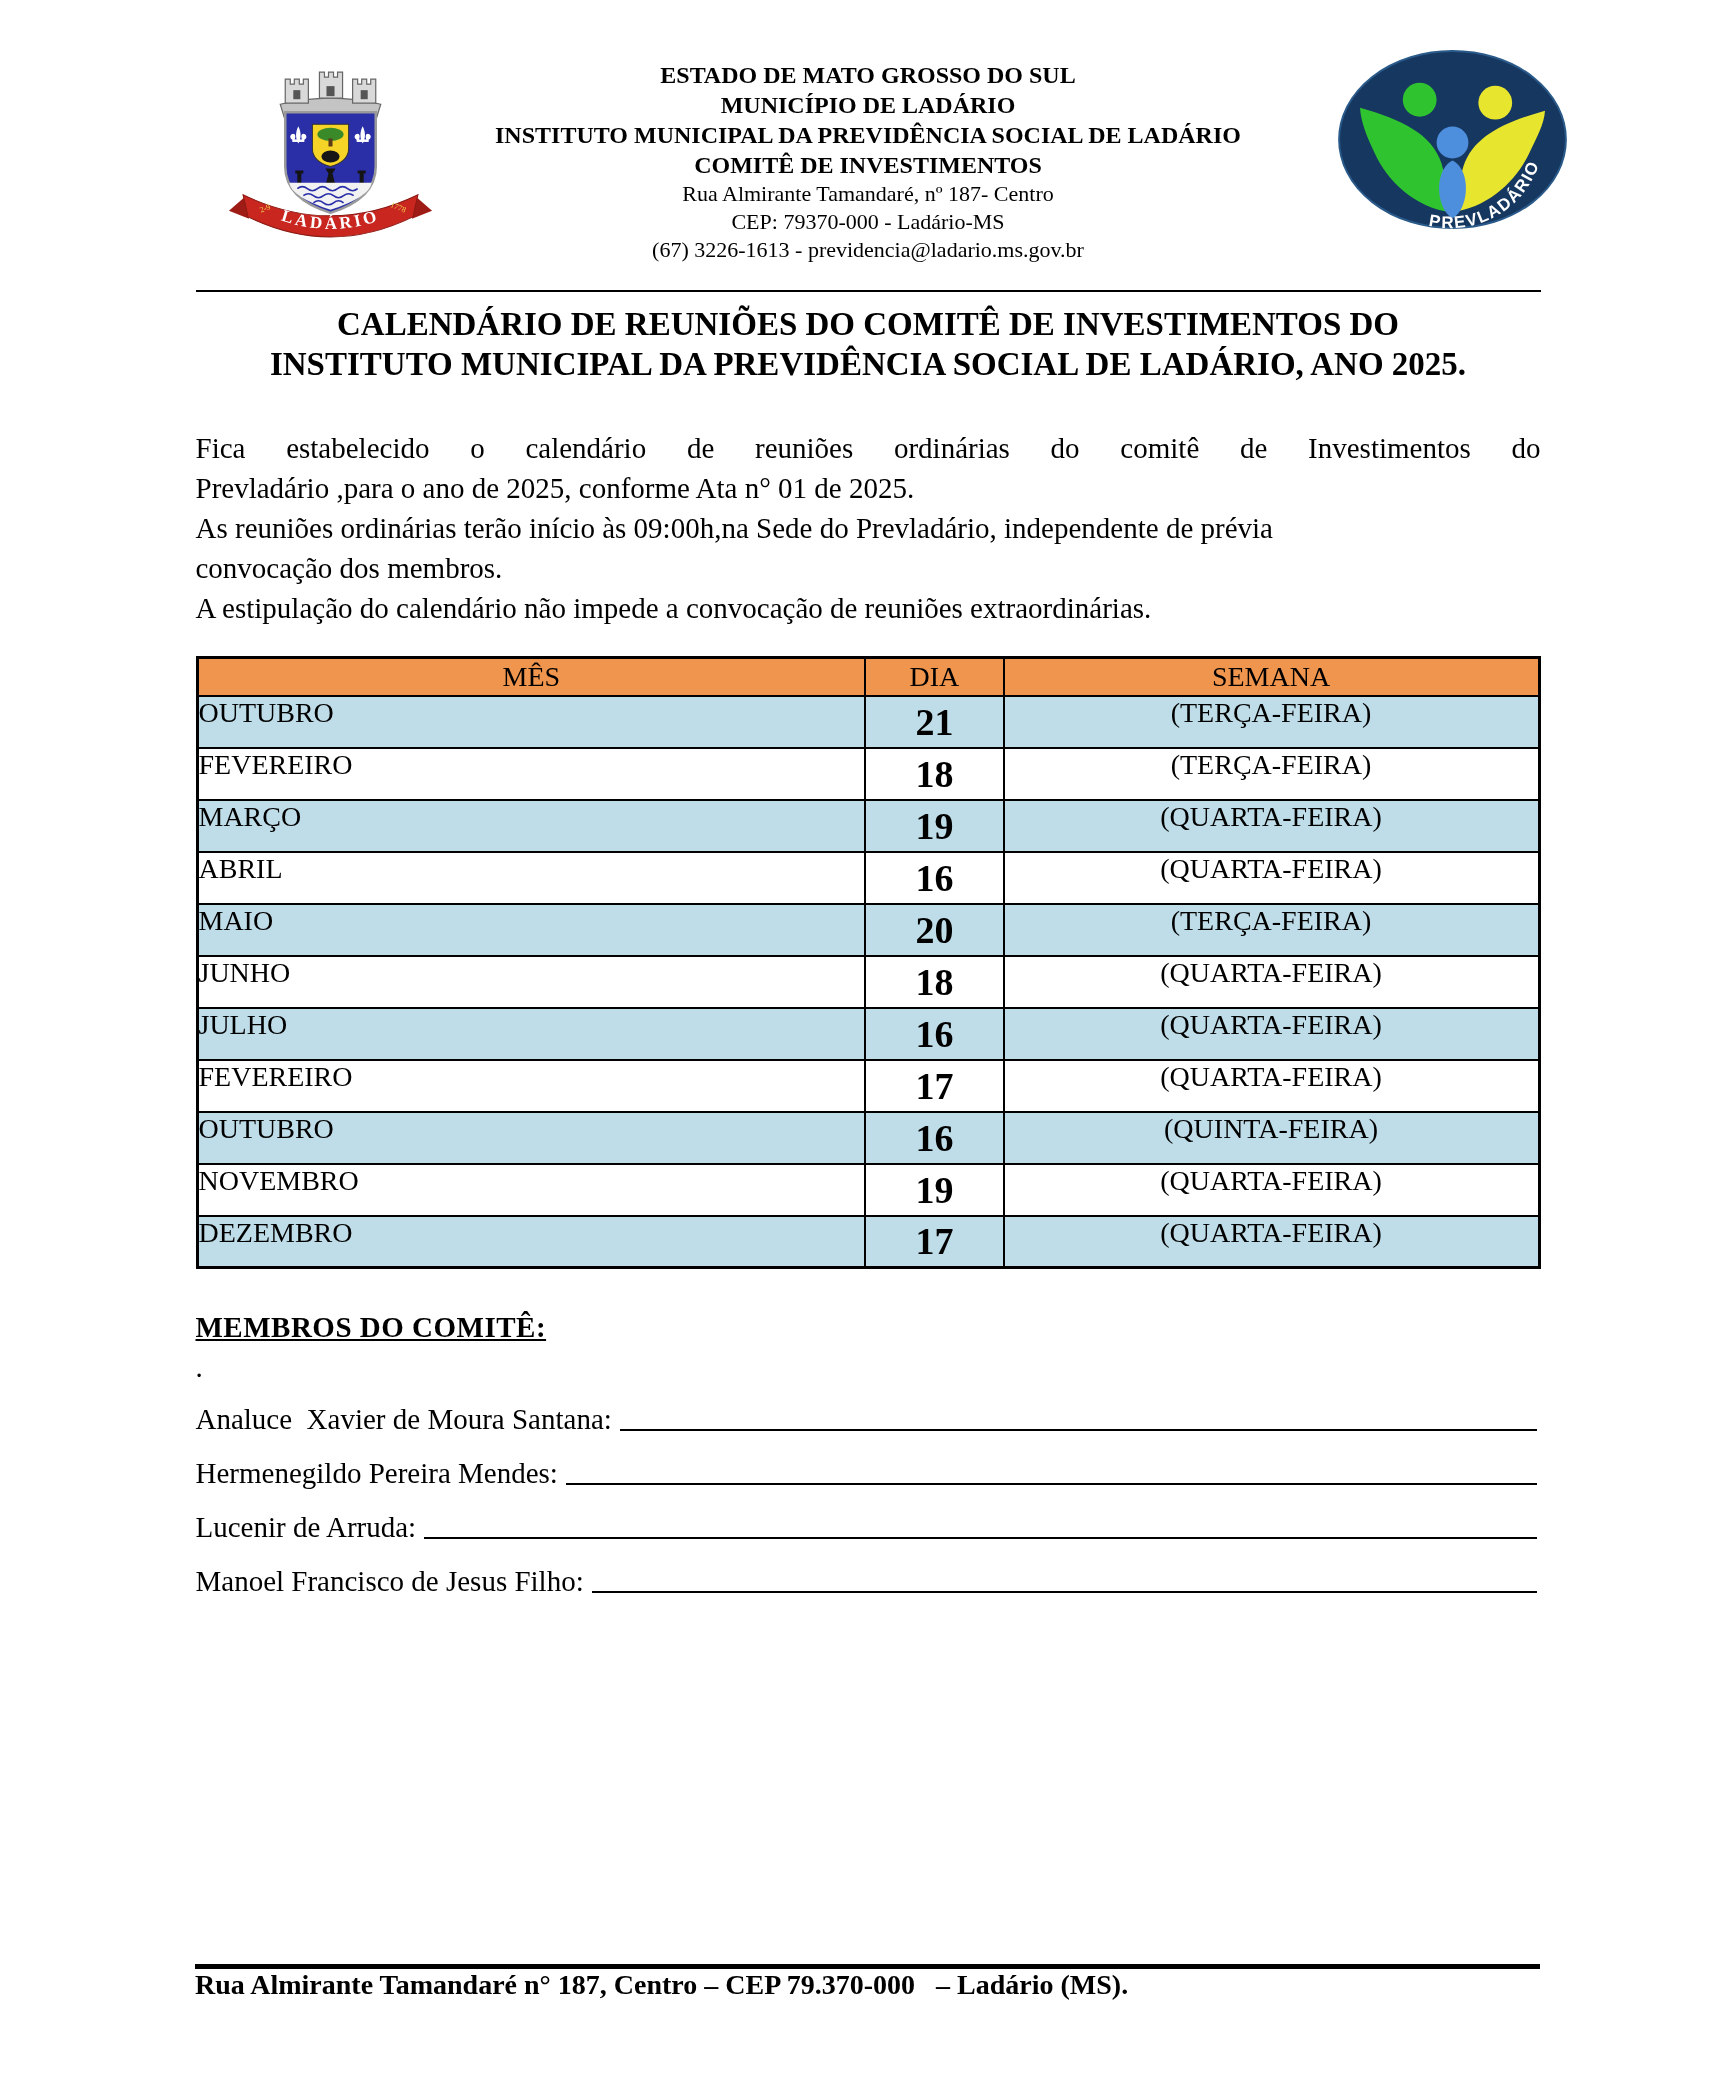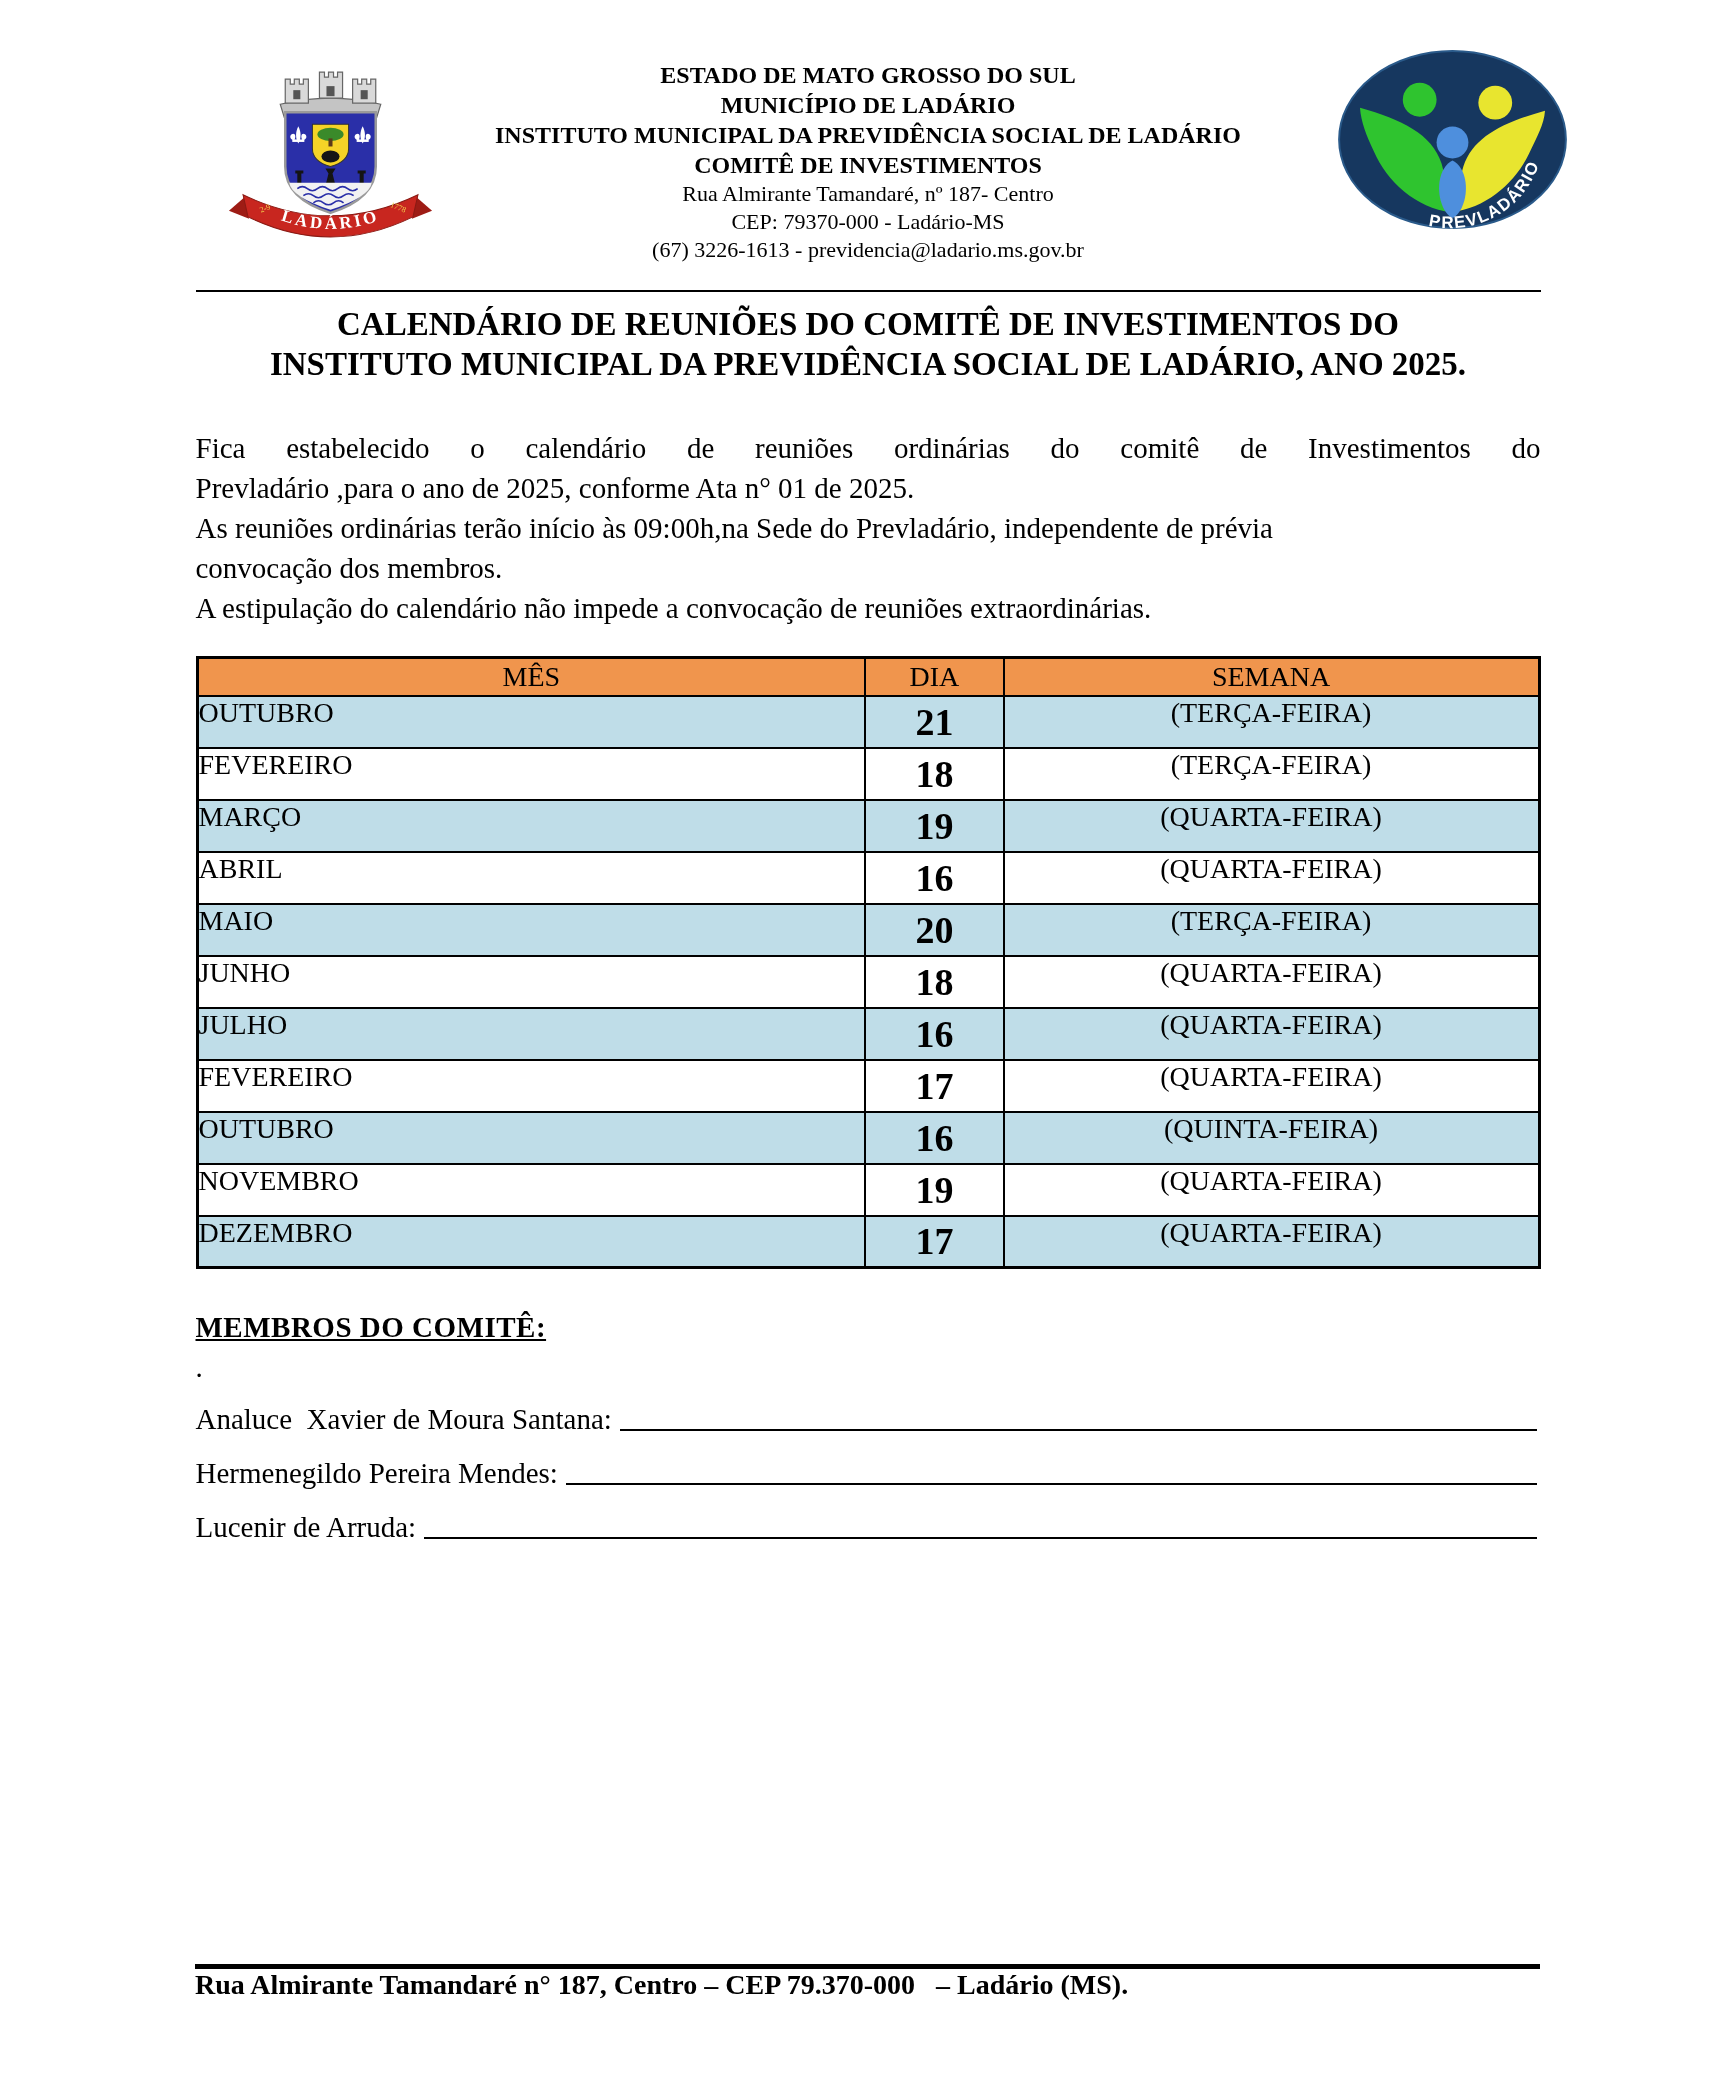--- a/index.html
+++ b/index.html
@@ -257,19 +257,23 @@
           <span class="sig-line"></span>
         </div>
         <div class="member-row">
           <span class="member-label">Hermenegildo Pereira Mendes:</span>
           <span class="sig-line"></span>
         </div>
         <div class="member-row">
           <span class="member-label">Lucenir de Arruda:</span>
           <span class="sig-line"></span>
         </div>
+        <div class="member-row">
+          <span class="member-label">Manoel Francisco de Jesus Filho:</span>
+          <span class="sig-line"></span>
+        </div>
       </div>
   </div>
 
 </div>
 
 <div class="doc-footer">Rua Almirante Tamandaré n° 187, Centro – CEP 79.370-000   – Ladário (MS).</div>
 
 
 </body></html>

